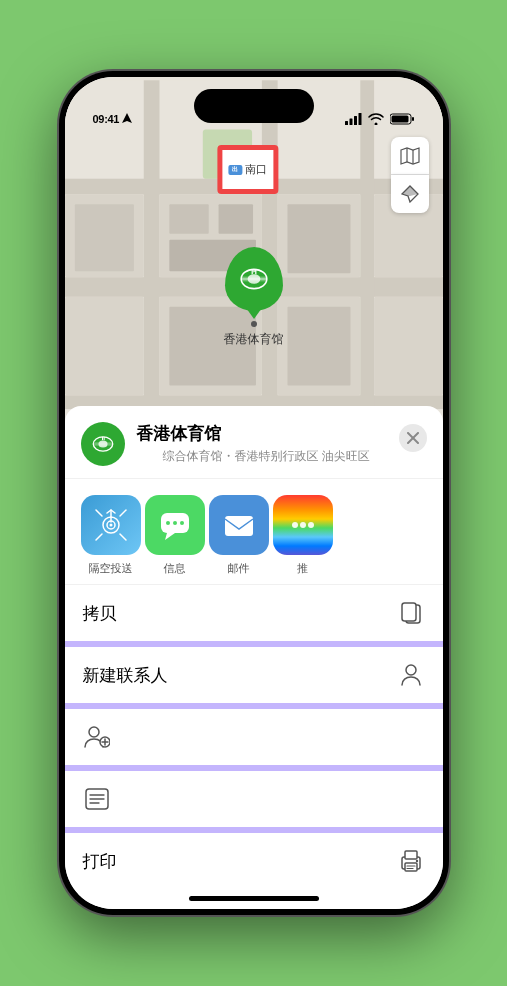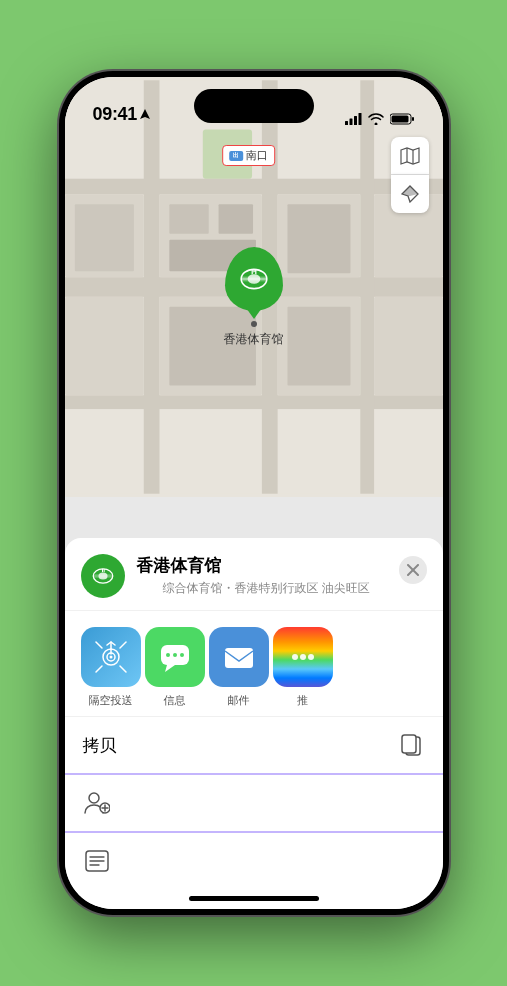--- a/index.html
+++ b/index.html
@@ -56,21 +56,21 @@
       right: 0;
       height: 54px;
       display: flex;
       align-items: flex-end;
       justify-content: space-between;
       padding: 0 28px 6px;
       z-index: 50;
     }
 
     .status-time {
-      font-size: 18px;
+      font-size: 11px;
       font-weight: 600;
       color: #000;
       letter-spacing: -0.3px;
     }
 
     .status-icons {
       display: flex;
       align-items: center;
       gap: 6px;
     }
@@ -121,23 +121,23 @@
       border-radius: 0 0 8px 8px;
     }
 
     
     .map-label {
       position: absolute;
       top: 68px;
       left: 50%;
       transform: translateX(-60%);
       background: white;
-      border: 1px solid #ef4444;
+      border: 5px solid #ef4444;
       border-radius: 4px;
-      padding: 2px 6px;
+      padding: 12px 6px;
       font-size: 11px;
       color: #333;
       display: flex;
       align-items: center;
       gap: 3px;
       z-index: 10;
     }
 
     .map-label-icon {
       width: 14px;
@@ -336,21 +336,21 @@
     
     .action-list {
       padding: 0 0;
     }
 
     .action-row {
       display: flex;
       align-items: center;
       justify-content: space-between;
       padding: 14px 18px;
-      border-bottom: 2px solid #c4b5fd;
+      border-bottom: 6px solid #c4b5fd;
       cursor: pointer;
     }
 
     .action-row:last-child {
       border-bottom: none;
     }
 
     .action-label {
       font-size: 17px;
       color: #000;
@@ -581,20 +581,29 @@
         <div class="action-row">
           <span class="action-label">拷贝</span>
           <div class="action-icon">
             <svg width="22" height="24" viewBox="0 0 22 24">
               <rect x="6" y="4" width="14" height="18" rx="2.5" stroke="#555" stroke-width="1.5" fill="none"></rect>
               <rect x="2" y="2" width="14" height="18" rx="2.5" stroke="#555" stroke-width="1.5" fill="white"></rect>
             </svg>
           </div>
         </div>
 
+        <div class="action-row">
+          <span class="action-label">新建联系人</span>
+          <div class="action-icon">
+            <svg width="22" height="24" viewBox="0 0 22 24">
+              <circle cx="11" cy="7" r="5" stroke="#555" stroke-width="1.5" fill="none"></circle>
+              <path d="M2 22c0-5 4-8 9-8s9 3 9 8" stroke="#555" stroke-width="1.5" fill="none" stroke-linecap="round"></path>
+            </svg>
+          </div>
+        </div>
 
         <div class="action-row">
           <div class="action-icon">
             <svg width="26" height="24" viewBox="0 0 26 24">
               <circle cx="10" cy="7" r="5" stroke="#555" stroke-width="1.5" fill="none"></circle>
               <path d="M1 22c0-5 4-8 9-8s9 3 9 8" stroke="#555" stroke-width="1.5" fill="none" stroke-linecap="round"></path>
               <circle cx="21" cy="17" r="5" stroke="#555" stroke-width="1.5" fill="white"></circle>
               <line x1="21" y1="14" x2="21" y2="20" stroke="#555" stroke-width="1.5" stroke-linecap="round"></line>
               <line x1="18" y1="17" x2="24" y2="17" stroke="#555" stroke-width="1.5" stroke-linecap="round"></line>
             </svg>
@@ -605,20 +614,33 @@
           <div class="action-icon">
             <svg width="24" height="22" viewBox="0 0 24 22">
               <rect x="1" y="1" width="22" height="20" rx="3" stroke="#555" stroke-width="1.5" fill="none"></rect>
               <line x1="5" y1="7" x2="19" y2="7" stroke="#555" stroke-width="1.3" stroke-linecap="round"></line>
               <line x1="5" y1="11" x2="19" y2="11" stroke="#555" stroke-width="1.3" stroke-linecap="round"></line>
               <line x1="5" y1="15" x2="14" y2="15" stroke="#555" stroke-width="1.3" stroke-linecap="round"></line>
             </svg>
           </div>
         </div>
 
+        <div class="action-row" style="border-bottom: none;">
+          <span class="action-label">打印</span>
+          <div class="action-icon">
+            <svg width="24" height="22" viewBox="0 0 24 22">
+              <rect x="3" y="7" width="18" height="12" rx="2" stroke="#555" stroke-width="1.5" fill="none"></rect>
+              <rect x="6" y="1" width="12" height="8" rx="1" stroke="#555" stroke-width="1.5" fill="white"></rect>
+              <rect x="6" y="13" width="12" height="8" rx="1" stroke="#555" stroke-width="1.5" fill="white"></rect>
+              <line x1="8" y1="16" x2="16" y2="16" stroke="#555" stroke-width="1.2" stroke-linecap="round"></line>
+              <line x1="8" y1="18.5" x2="14" y2="18.5" stroke="#555" stroke-width="1.2" stroke-linecap="round"></line>
+              <circle cx="18" cy="11" r="1.2" fill="#555"></circle>
+            </svg>
+          </div>
+        </div>
 
       </div>
 
     </div>
 
     <div class="home-indicator"></div>
 
   </div>
 </div>
 

